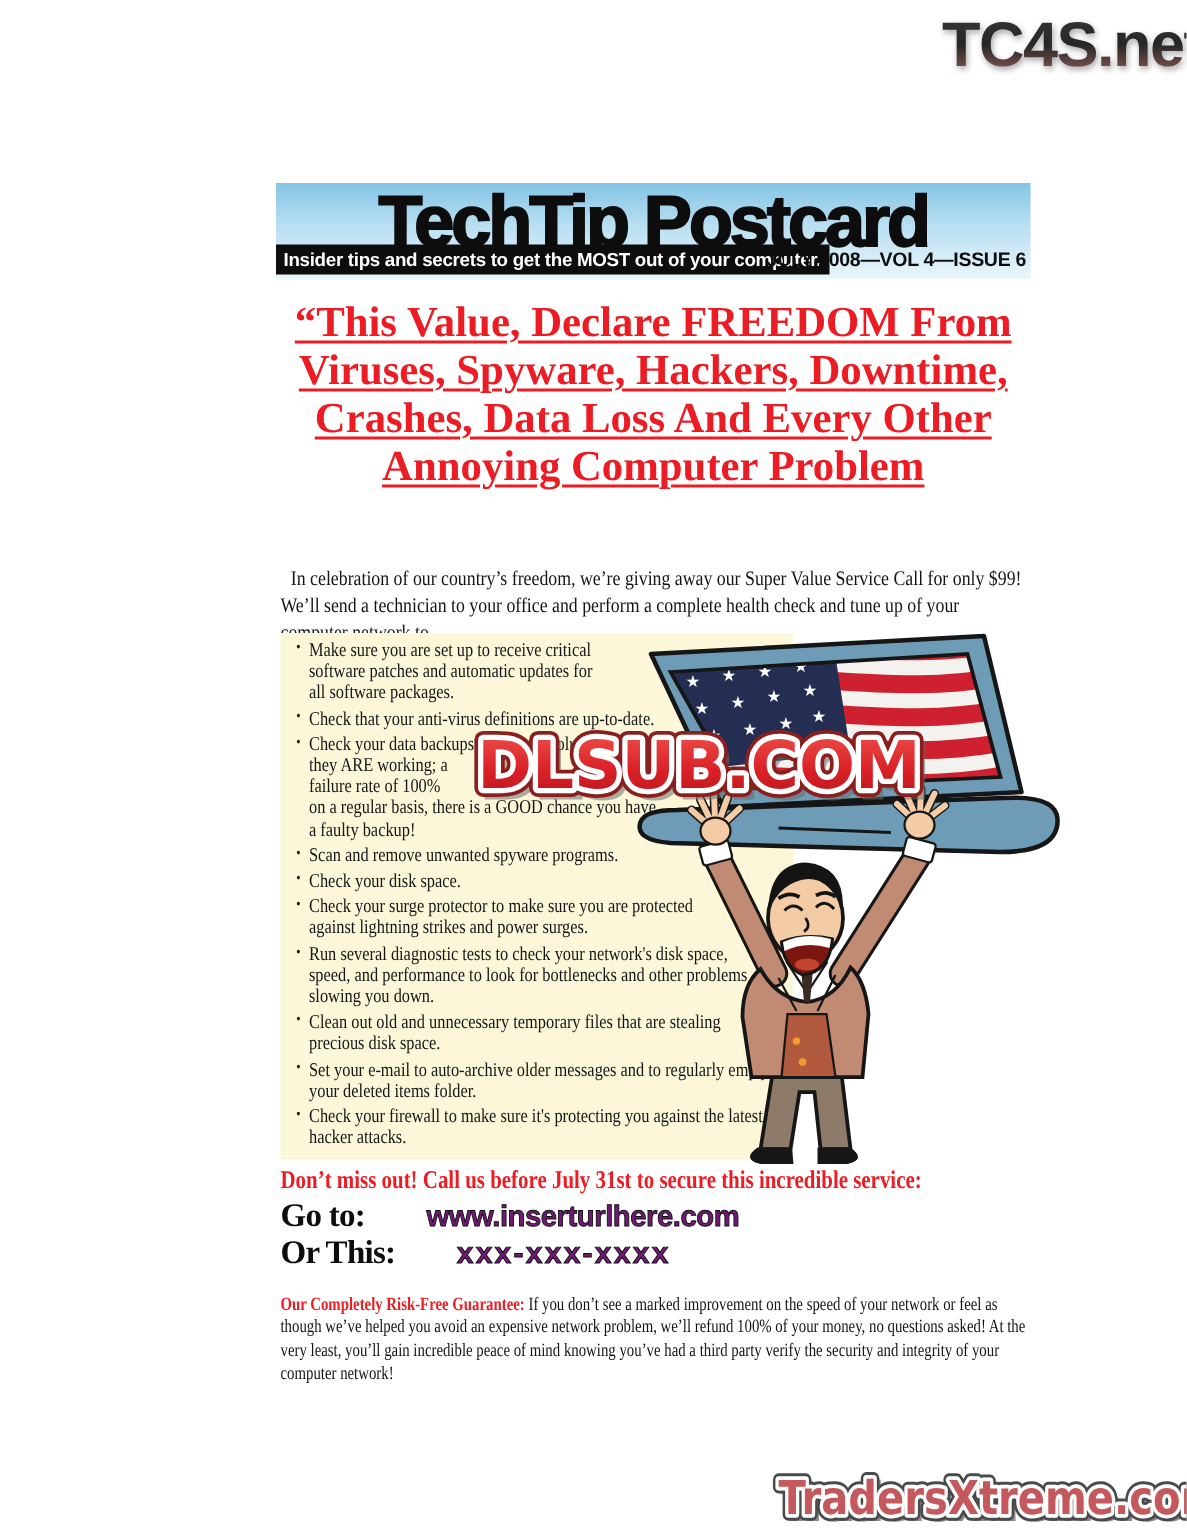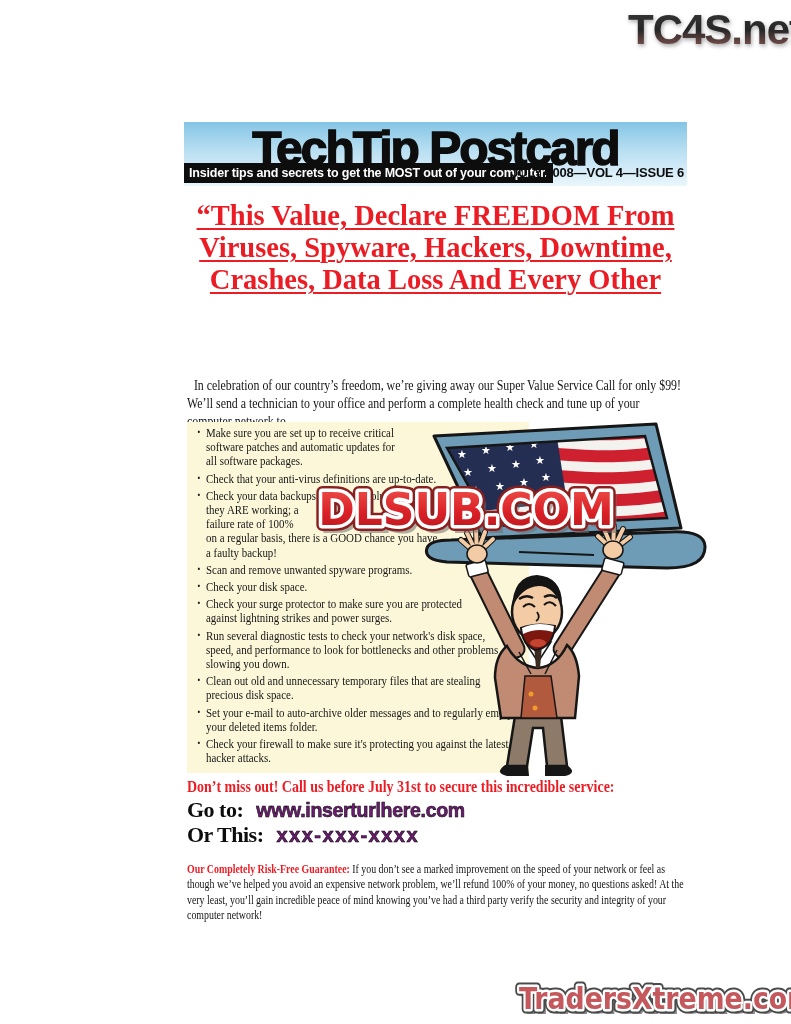--- a/index.html
+++ b/index.html
@@ -41,21 +41,21 @@
 
   
   .illo{position:absolute;left:383px;top:416px;width:290px;height:360px;z-index:3;pointer-events:none;}
 
   
   .dlsub{position:absolute;left:253px;top:477px;width:354px;height:66px;z-index:5;pointer-events:none;}
 
   
   .urgency{position:absolute;left:151px;top:777px;color:#ec1c24;font-weight:bold;font-size:17px;
            white-space:nowrap;transform:scaleX(.82);transform-origin:0 0;}
-  .cta-row{position:absolute;left:151px;display:flex;align-items:baseline;white-space:nowrap;}
+  .cta-row{position:absolute;left:151px;display:flex;align-items:baseline;white-space:nowrap;gap:28px;}
   .cta-row.goto{top:797px;} .cta-row.call{top:822px;}
   .cta-label{font-weight:bold;font-size:22px;color:#0d0d0d;letter-spacing:-0.5px;}
   .cta-value{font-family:"Liberation Sans",sans-serif;font-weight:bold;color:#701a75;
              margin-left:13px;-webkit-text-stroke:0.6px #0d0d0d;}
   .cta-url{font-size:19.5px;letter-spacing:-0.3px;}
   .cta-phone{font-size:20px;letter-spacing:1.5px;}
 
   
   .guarantee{position:absolute;left:151px;top:849px;width:632px;font-size:12.5px;line-height:15.6px;
              transform:scaleX(.79);transform-origin:0 0;color:#141414;}
@@ -83,20 +83,21 @@
   <div class="masthead">
     <h1 class="masthead-title">TechTip Postcard</h1>
     <div class="tagline-bar">Insider tips and secrets to get the MOST out of your computer.</div>
     <div class="issue">JULY 2008—VOL 4—ISSUE 6</div>
   </div>
 
   <div class="headline">
     <div>“This Value, Declare FREEDOM From</div>
     <div>Viruses, Spyware, Hackers, Downtime,</div>
     <div>Crashes, Data Loss And Every Other</div>
+    <div>Annoying Computer Problem</div>
   </div>
 
   <p class="intro">In celebration of our country’s freedom, we’re giving away our Super Value Service Call for only $99! We’ll send a technician to your office and perform a complete health check and tune up of your computer network to...</p>
 
   <div class="panel"></div>
   <ul class="bullets">
     <li>Make sure you are set up to receive critical
 software patches and automatic updates for
 all software packages.</li>
     <li>Check that your anti-virus definitions are up-to-date.</li>

